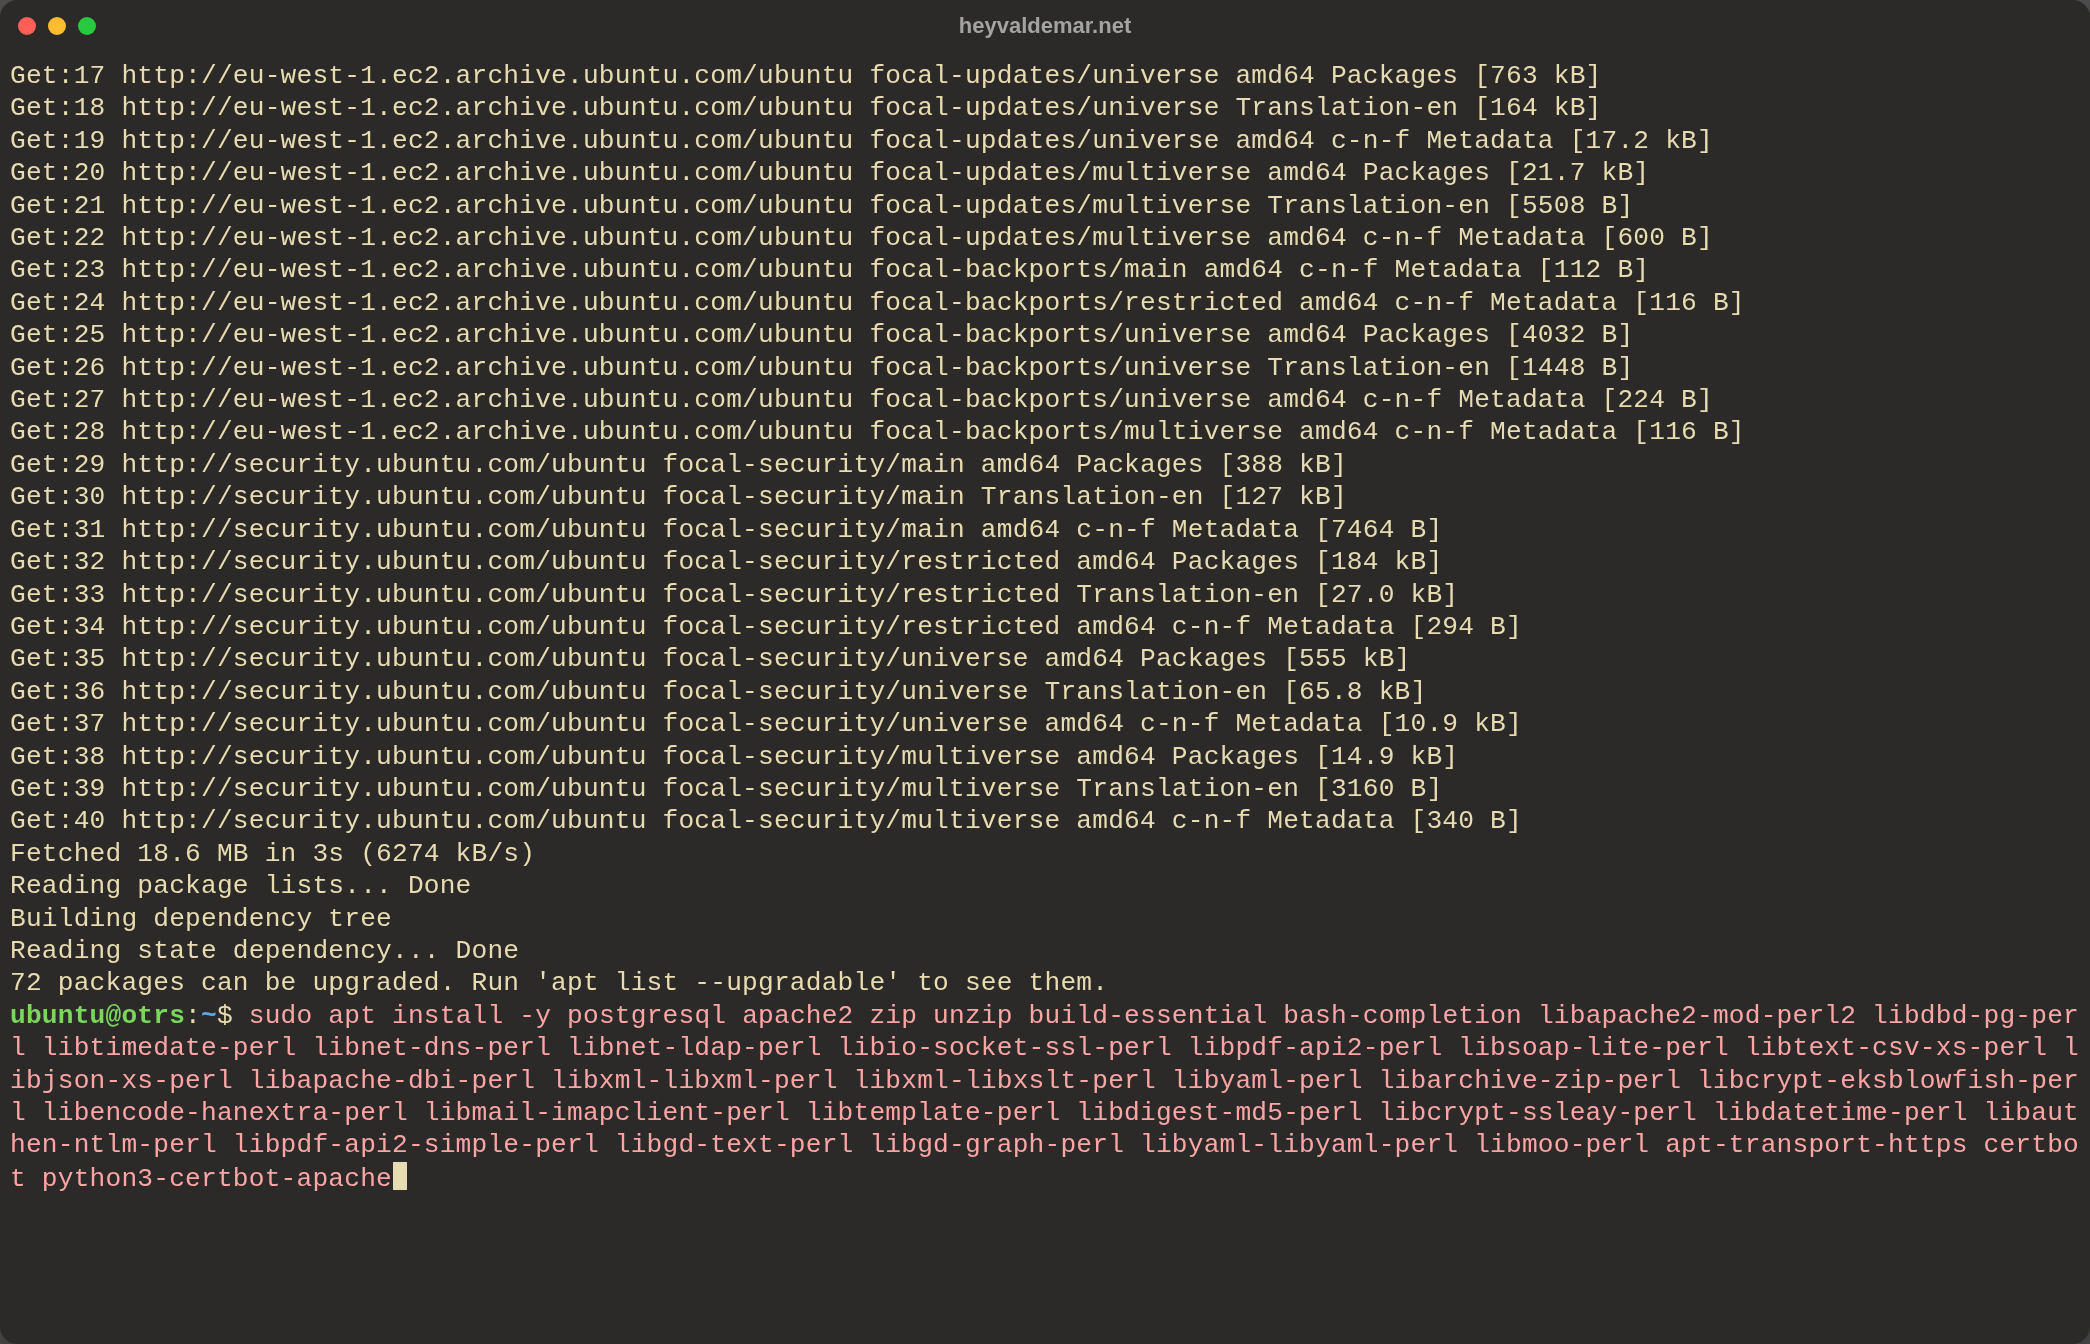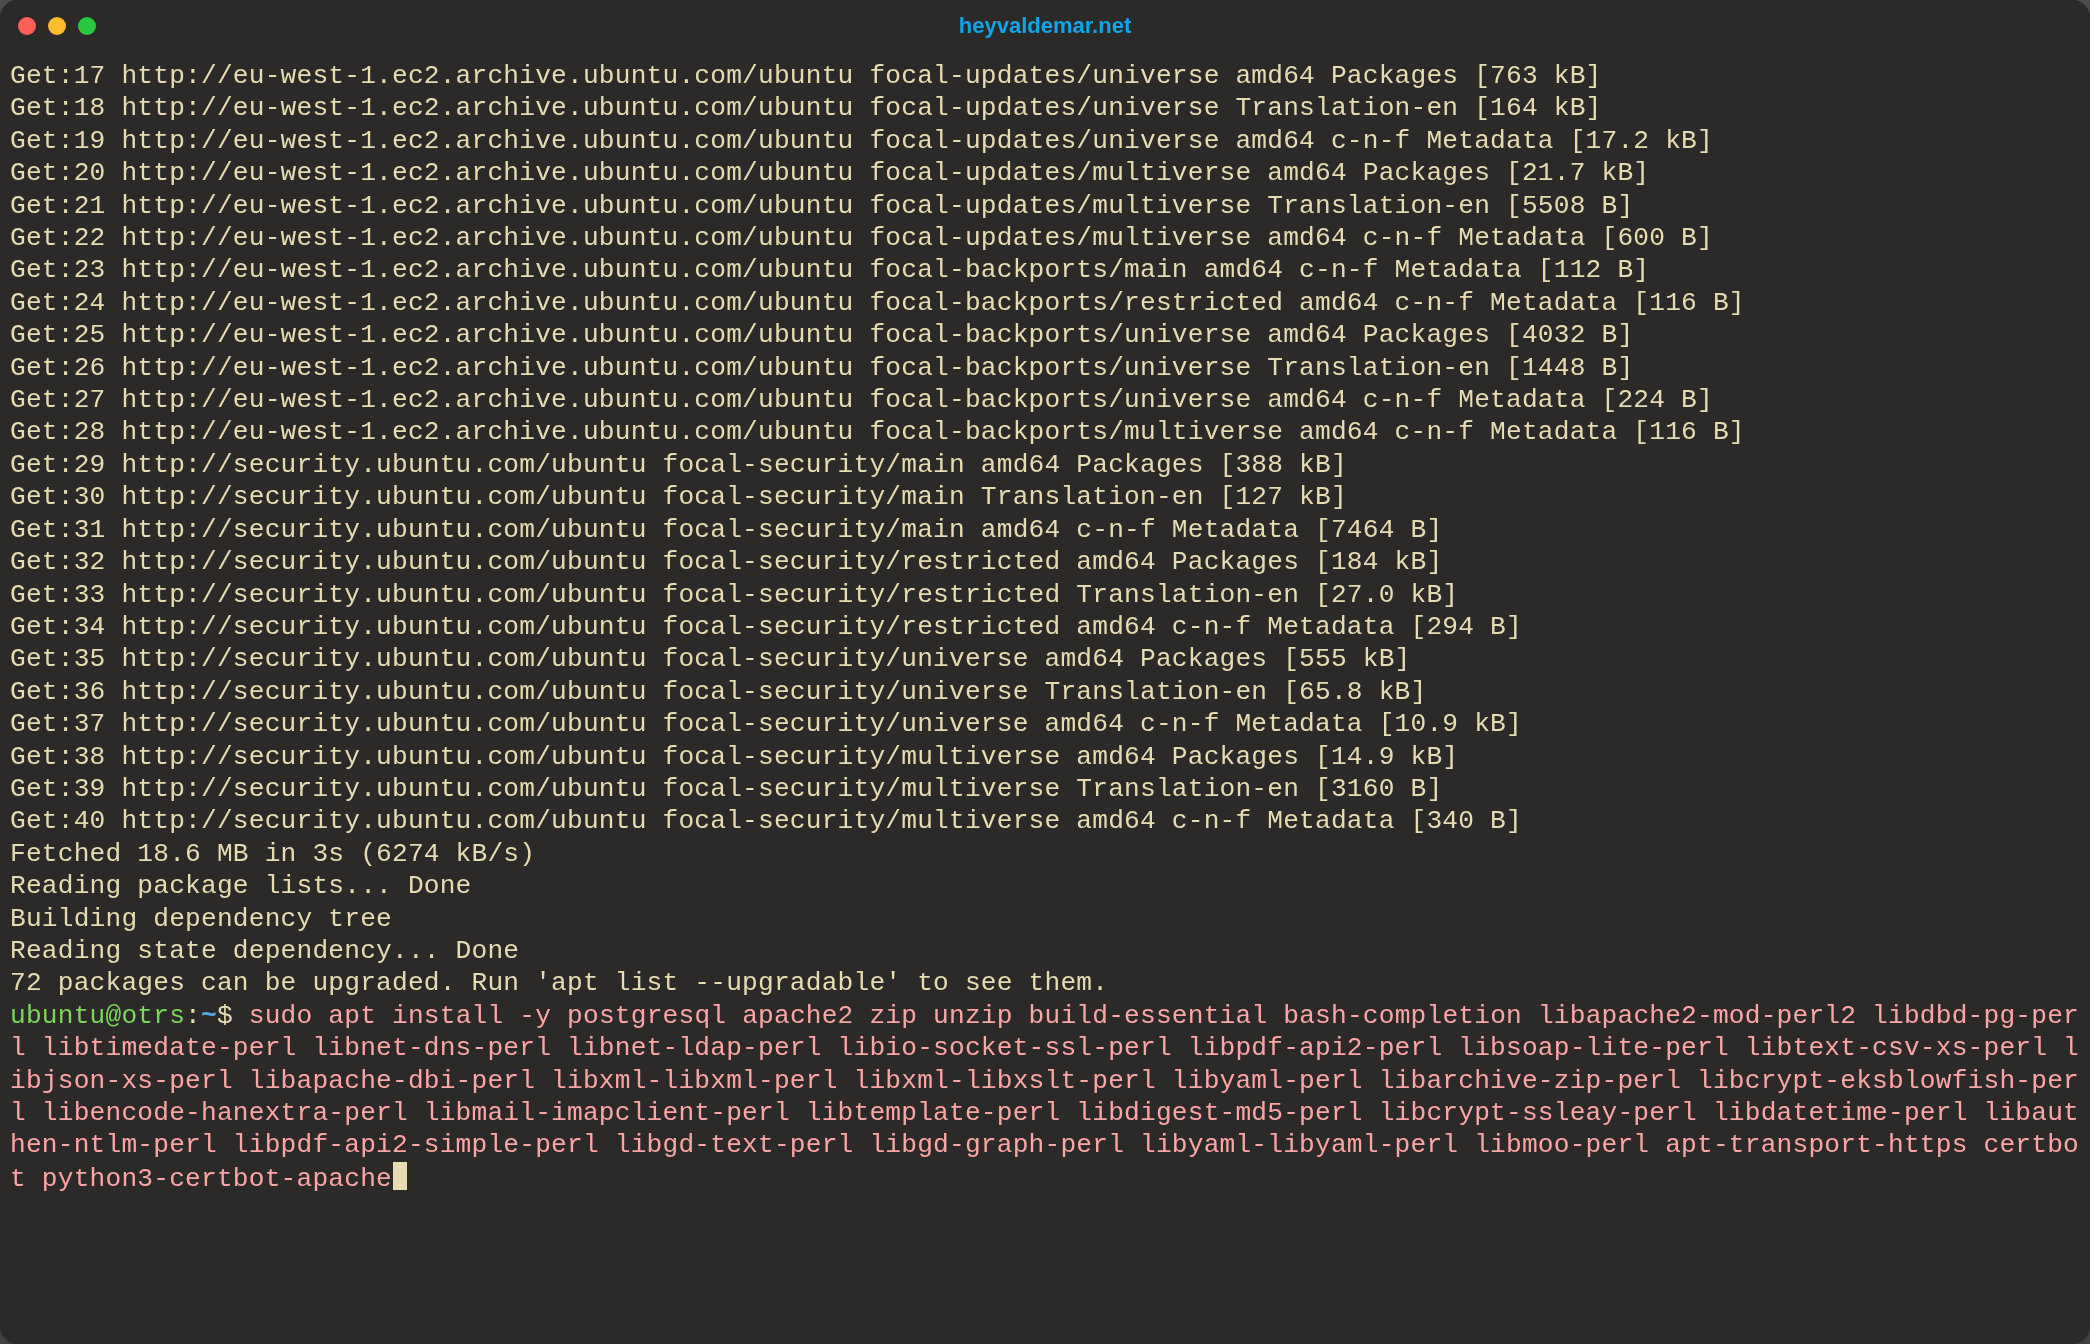--- a/index.html
+++ b/index.html
@@ -36,36 +36,36 @@
     height: 18px;
     border-radius: 50%;
   }
   .tl.red    { background: #ff5f57; }
   .tl.yellow { background: #febc2e; }
   .tl.green  { background: #28c840; }
   .title {
     position: absolute;
     left: 0; right: 0;
     text-align: center;
-    color: #0ea5e9;
+    color: #a3a3a3;
     font-size: 22px;
     font-weight: 600;
     font-family: -apple-system, "Helvetica Neue", Arial, sans-serif;
     pointer-events: none;
   }
   .terminal {
     padding: 8px 10px 10px 10px;
     color: #e7dcb1;
     font-size: 26.2px;
     line-height: 32.4px;
     letter-spacing: 0.2px;
     white-space: pre-wrap;
     word-break: break-all;
   }
-  .prompt-user { color: #7bd65c; font-weight: 400; }
+  .prompt-user { color: #7bd65c; font-weight: 700; }
   .prompt-path { color: #5aa6e6; font-weight: 600; }
   .prompt-sep  { color: #e7dcb1; }
   .cmd-text    { color: #fca5a5; }
   .cursor {
     display: inline-block;
     width: 14px;
     height: 28px;
     background: #e7dcb1;
     vertical-align: -4px;
     margin-left: 1px;

